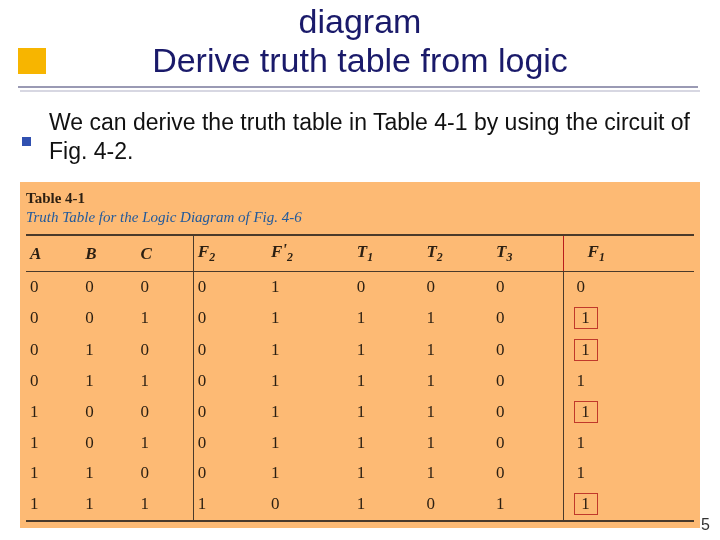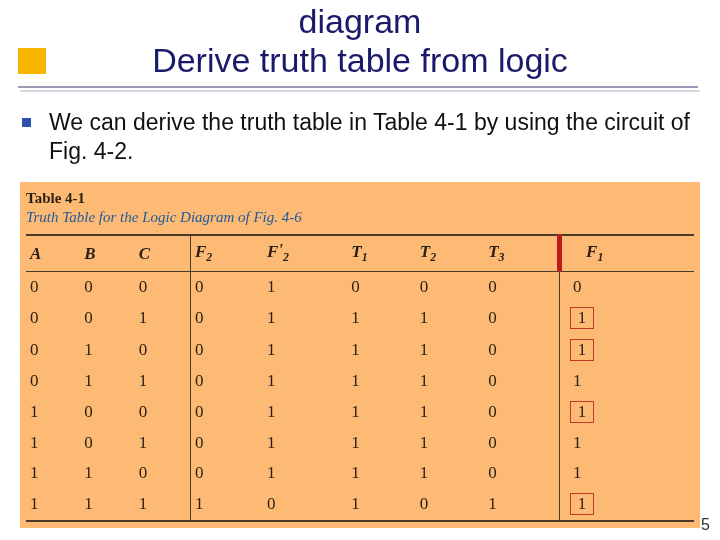--- a/index.html
+++ b/index.html
@@ -50,21 +50,21 @@
     background: #d7d7e2;
   }
   .body-area {
     position: absolute;
     left: 22px;
     top: 108px;
     width: 670px;
   }
   .bullet-row {
     display: flex;
-    align-items: flex-start;
+    align-items: center;
   }
   .bullet-square {
     width: 9px;
     height: 9px;
     background: #3050b0;
     flex: 0 0 auto;
     margin-top: 10px;
     margin-right: 18px;
   }
   .bullet-text {
@@ -101,21 +101,21 @@
   }
   table.truth th {
     text-align: left;
     font-weight: bold;
     font-style: italic;
     padding: 6px 4px;
     border-top: 2px solid #4a3a2a;
     border-bottom: 1px solid #4a3a2a;
   }
   table.truth th.f1-col {
-    border-left: 5px solid #b91c1c;
+    border-left: 1px solid #b91c1c;
     padding-left: 24px;
     margin-top: 32px;
   }
   table.truth td {
     padding: 5px 4px;
     text-align: left;
   }
   table.truth td.inputC {
     border-right: 1px solid #4a3a2a;
   }

